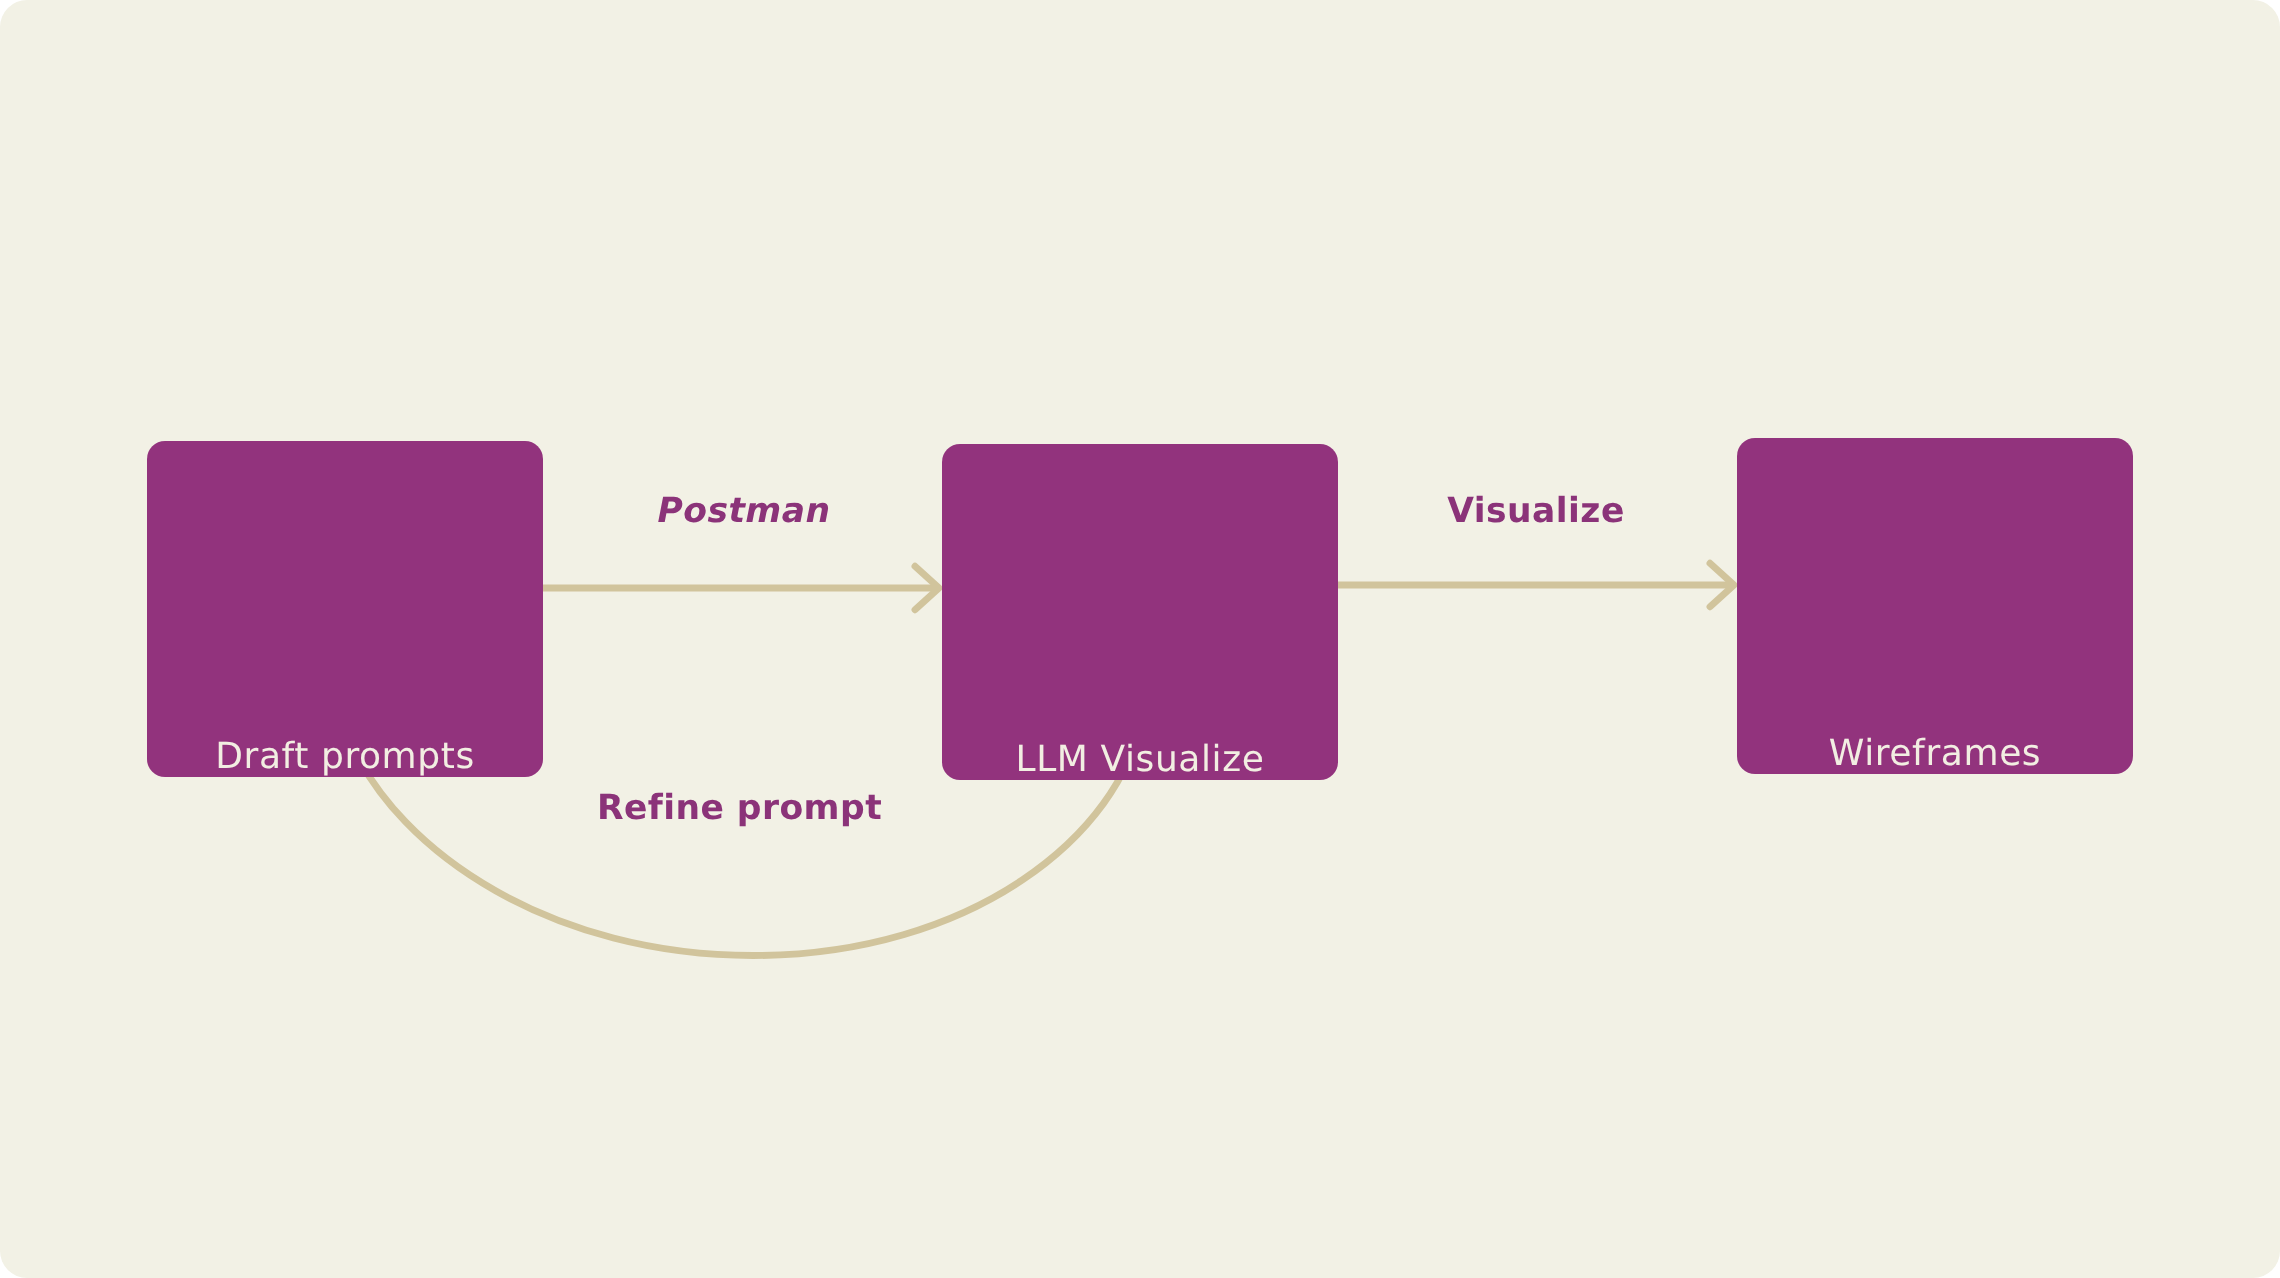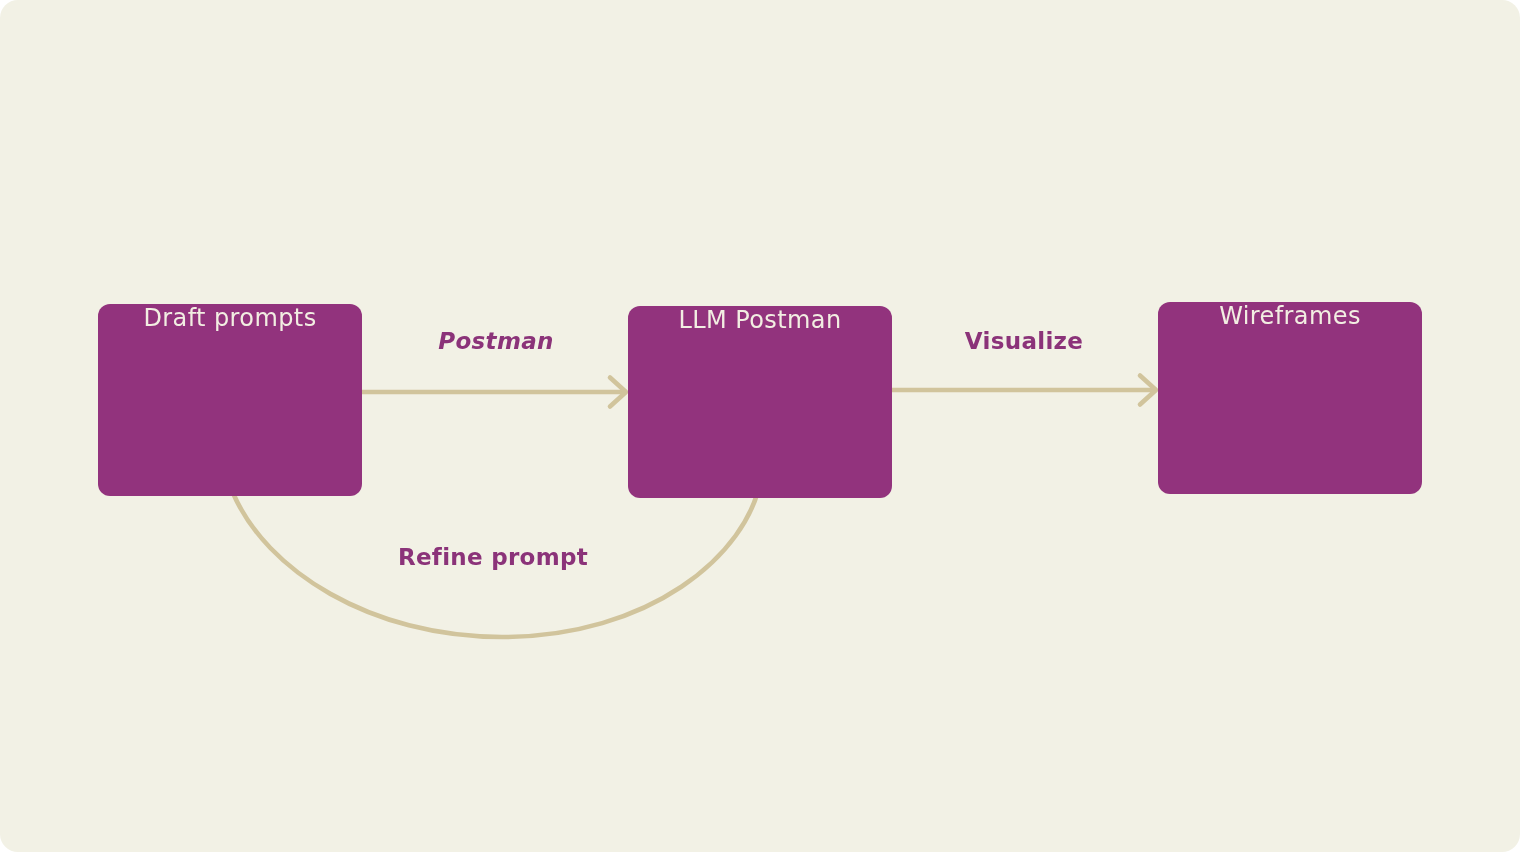--- a/index.html
+++ b/index.html
@@ -32,28 +32,27 @@
   }
   .edges-layer path {
     fill: none;
     stroke: var(--edge-stroke);
     stroke-width: 4.6;
     stroke-linecap: round;
     stroke-linejoin: round;
   }
   .node {
     position: absolute;
-    width: 264px; height: 192px;
+    width: 264px; height: 224px;
     background: var(--node-fill);
     border-radius: 12px;
     display: flex;
-    align-items: flex-start;
+    align-items: flex-end;
     justify-content: center;
     cursor: pointer;
-    margin-top: 10px;
   }
   .node-label {
     color: var(--node-text);
     font-size: 24px;
     font-weight: 500;
     letter-spacing: 0.4px;
     text-align: center;
   }
   .node-draft      { left:  98px; top: 294px; }
   .node-llm        { left: 628px; top: 296px; }
@@ -62,21 +61,21 @@
     position: absolute;
     transform: translate(-50%, -50%);
     color: var(--edge-label-text);
     font-size: 23px;
     font-weight: 600;
     letter-spacing: 0.3px;
     white-space: nowrap;
   }
   .edge-label-postman { left: 496px;  top: 341px; font-style: italic; }
   .edge-label-visualize { left: 1024px; top: 341px; }
-  .edge-label-refine { left: 493px;  top: 557px; }
+  .edge-label-refine { left: 493px;  top: 539px; }
 </style>
 </head>
 <body>
 
 <div class="canvas">
 
   <svg class="edges-layer" viewBox="0 0 1520 852">
 
     <g>
       <path d="M 362 392 L 621 392"></path>
@@ -92,21 +91,21 @@
       <path d="M 761 478 C 748 556, 648 637, 502 637 C 370 637, 266 570, 233 493"></path>
       <path d="M 216 492 L 230 477 L 244 490"></path>
     </g>
   </svg>
 
   <div class="node node-draft">
     <span class="node-label">Draft prompts</span>
   </div>
 
   <div class="node node-llm">
-    <span class="node-label">LLM Postman</span>
+    <span class="node-label">LLM Visualize</span>
   </div>
 
   <div class="node node-wireframes">
     <span class="node-label">Wireframes</span>
   </div>
 
   <div class="edge-label edge-label-postman">Postman</div>
 
   <div class="edge-label edge-label-visualize">Visualize</div>
 

